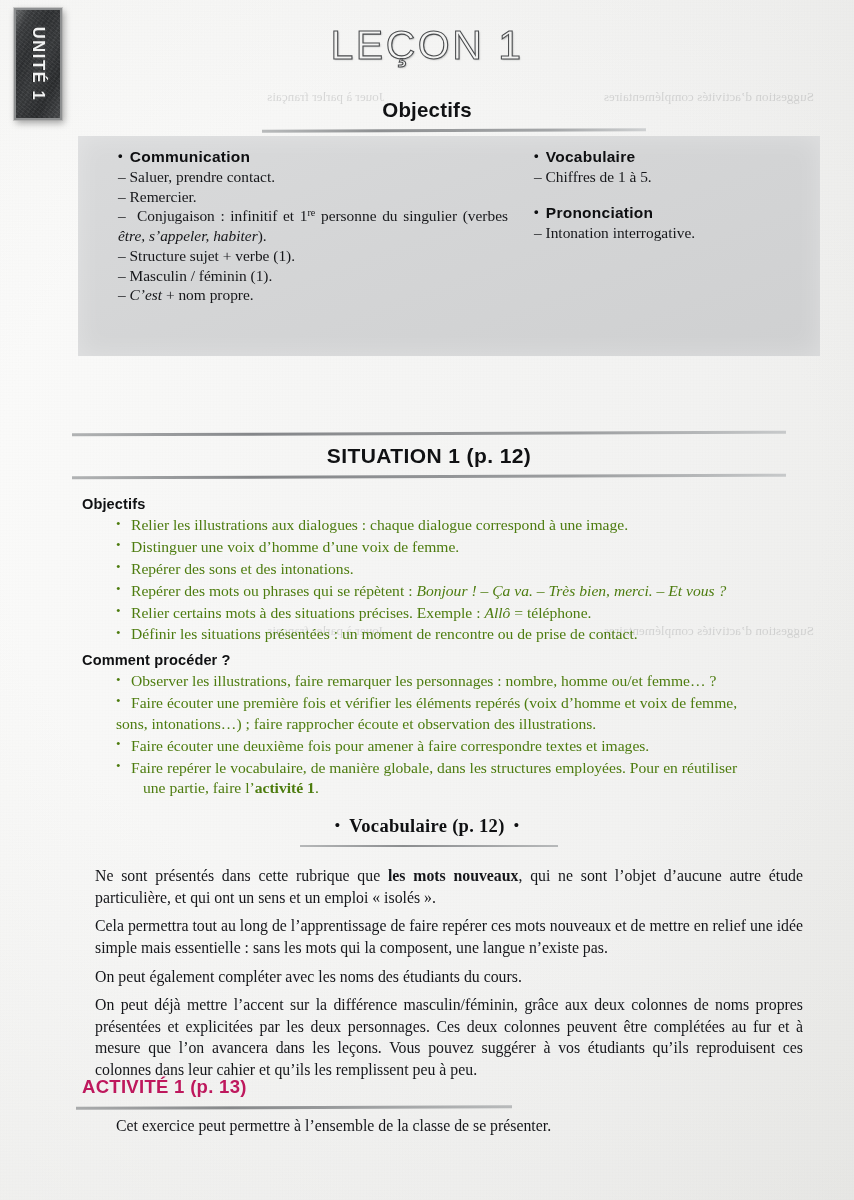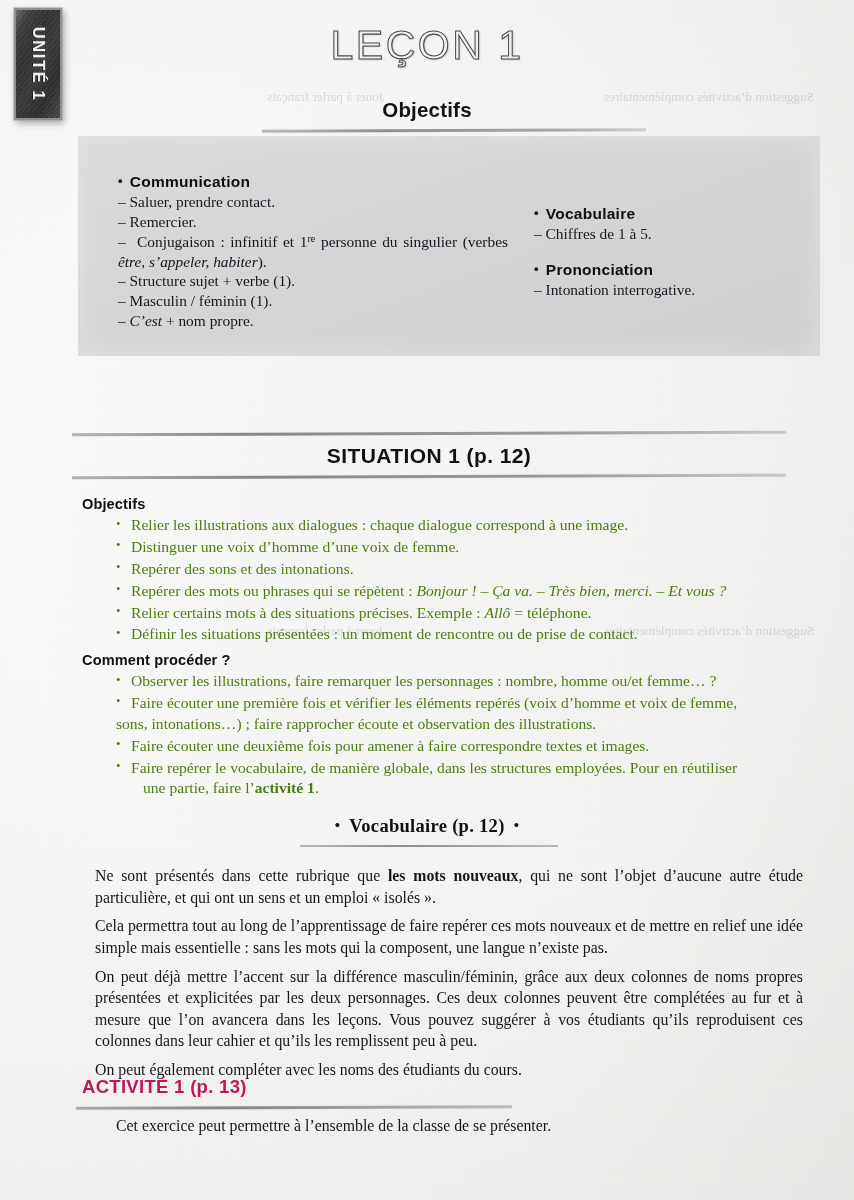--- a/index.html
+++ b/index.html
@@ -136,21 +136,20 @@
     top: 136px;
     width: 742px;
     height: 220px;
     background: linear-gradient(160deg, #d9dadb 0%, #d4d5d6 45%, #cfd0d1 100%);
     box-shadow: inset 0 0 26px rgba(255,255,255,.30);
   }
   .obj-cols {
     position: absolute;
     inset: 0;
     display: flex;
-    align-items: center;
   }
   .obj-col {
     padding: 12px 10px 0 40px;
     box-sizing: border-box;
   }
   .obj-col.left  { width: 440px; }
   .obj-col.right { width: 302px; padding-left: 16px; }
 
   .obj-cat {
     font-family: "Liberation Sans", "DejaVu Sans", sans-serif;
@@ -371,22 +370,22 @@
     </ul>
 
     <div class="voc-head" style="top:816px;">
       <span class="dot">•</span><span>Vocabulaire (p. 12)</span><span class="dot">•</span>
     </div>
     <div class="voc-rule" style="top:845px;"></div>
 
     <div class="para-block" style="left:88px; top:858px; width:722px;">
       <p>Ne sont présentés dans cette rubrique que <b>les mots nouveaux</b>, qui ne sont l’objet d’aucune autre étude particulière, et qui ont un sens et un emploi « isolés ».</p>
       <p>Cela permettra tout au long de l’apprentissage de faire repérer ces mots nouveaux et de mettre en relief une idée simple mais essentielle : sans les mots qui la composent, une langue n’existe pas.</p>
+      <p>On peut également compléter avec les noms des étudiants du cours.</p>
       <p>On peut déjà mettre l’accent sur la différence masculin/féminin, grâce aux deux colonnes de noms propres présentées et explicitées par les deux personnages. Ces deux colonnes peuvent être complétées au fur et à mesure que l’on avancera dans les leçons. Vous pouvez suggérer à vos étudiants qu’ils reproduisent ces colonnes dans leur cahier et qu’ils les remplissent peu à peu.</p>
-      <p>On peut également compléter avec les noms des étudiants du cours.</p>
     </div>
 
     <div class="act-head" style="left:82px; top:1076px;">ACTIVITÉ 1 (p. 13)</div>
     <div class="act-rule" style="left:76px; top:1106px; width:436px;"></div>
     <div class="act-text" style="left:116px; top:1117px;">Cet exercice peut permettre à l’ensemble de la classe de se présenter.</div>
 
   </div>
 </div>
 
 </body></html>

